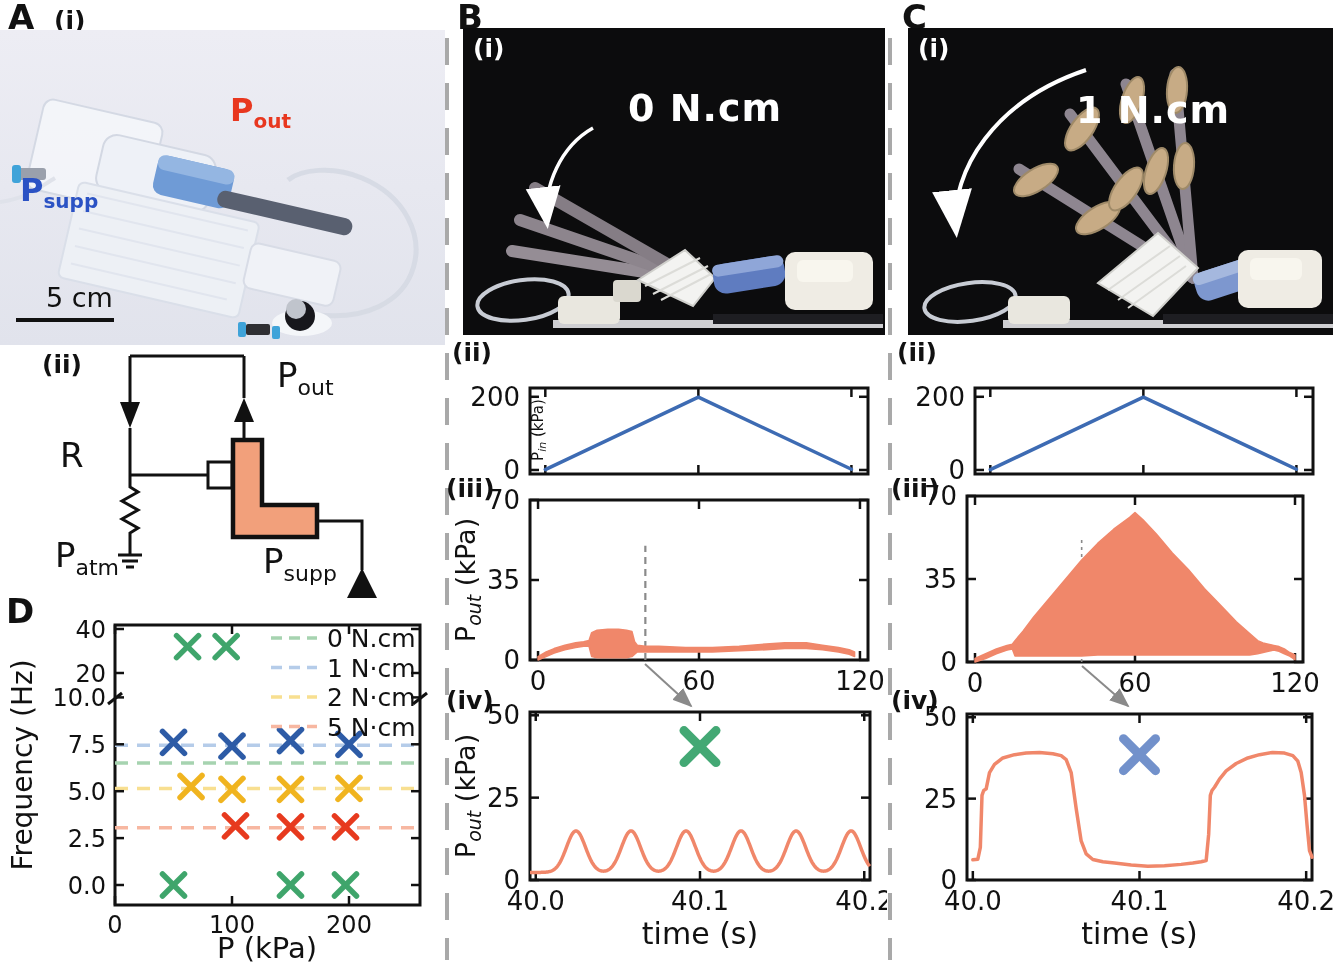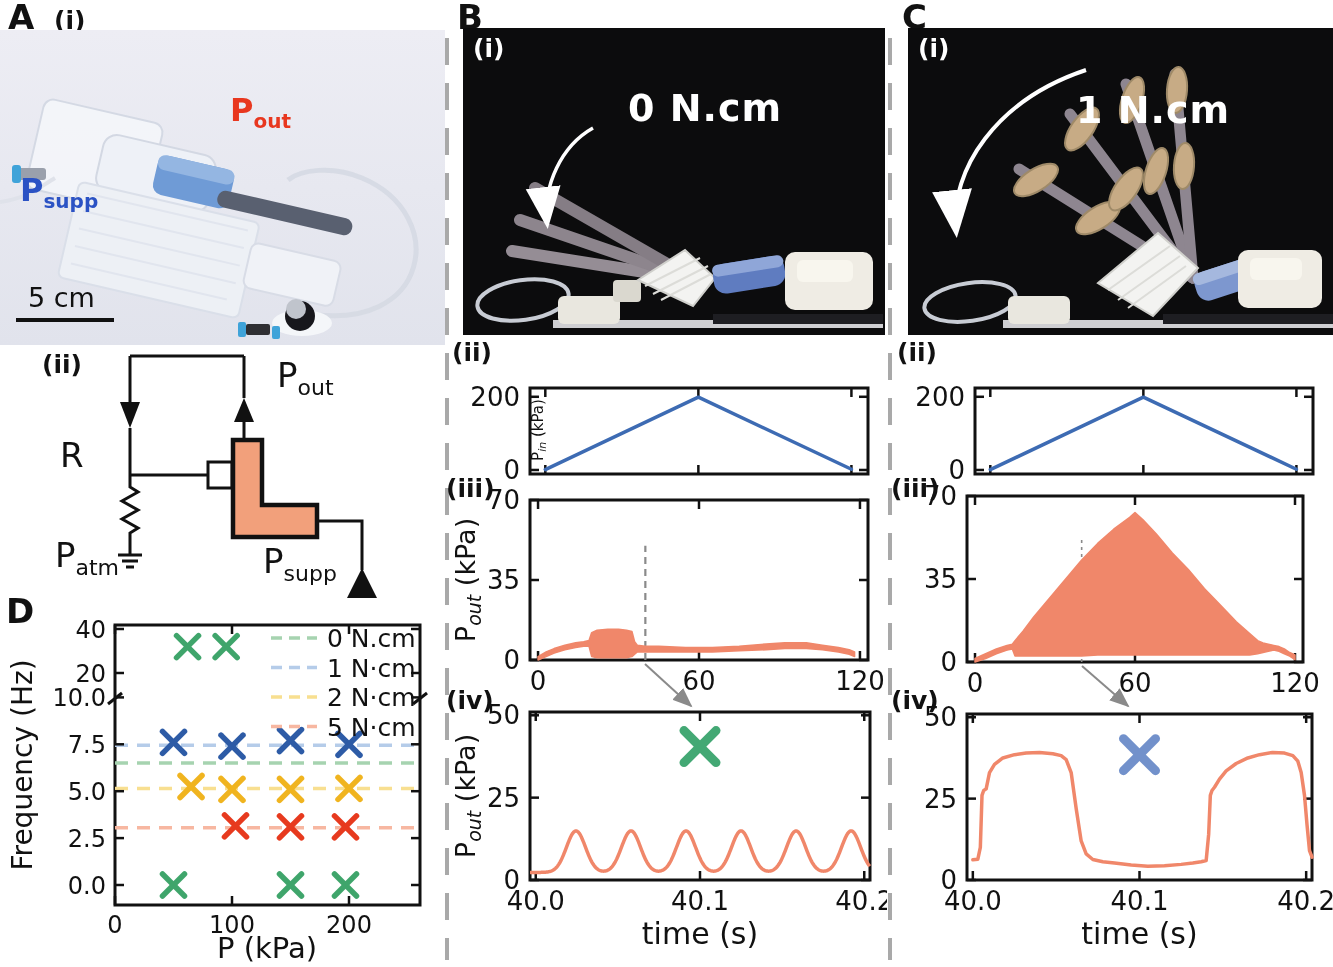--- a/index.html
+++ b/index.html
@@ -53,21 +53,21 @@
       <path d="M305,283 C 430,305 450,185 362,148 C 332,135 300,140 288,150" stroke="#d6dae4" stroke-width="5" fill="none" opacity="0.95"></path>
       <ellipse cx="302" cy="293" rx="30" ry="13" fill="#f4f6f9"></ellipse>
       <circle cx="300" cy="286" r="15" fill="#17171c"></circle>
       <circle cx="296" cy="279" r="10" fill="#c0c4cc"></circle>
       <rect x="246" y="294" width="24" height="11" rx="2" fill="#2f2f33"></rect>
       <rect x="238" y="292" width="8" height="15" rx="2" fill="#3fa3d9"></rect>
       <rect x="272" y="296" width="8" height="13" rx="2" fill="#3fa3d9"></rect>
     </svg>
     <div class="abs pmain red noevents" style="left:230px;top:64px;"><span>P</span><sub>out</sub></div>
     <div class="abs pmain blue noevents" style="left:20px;top:144px;"><span>P</span><sub>supp</sub></div>
-    <div class="abs scaletext noevents" style="left:28px;top:252px;"><span>5 cm</span></div>
+    <div class="abs scaletext noevents" style="left:46px;top:252px;"><span>5 cm</span></div>
     <div class="abs scalebar noevents" style="left:16px;top:288px;width:98px;"></div>
   </div>
 
   <div class="abs sublabel" style="left:42px;top:352px;"><span>(ii)</span></div>
   <svg class="abs" style="left:15px;top:345px;" width="435" height="258" viewBox="0 0 435 258">
     <g stroke="#111" stroke-width="3" fill="none">
       <path d="M115,11 H229"></path>
       <path d="M115,11 V57"></path>
       <path d="M115,83 V130"></path>
       <path d="M115,130 H193"></path>

